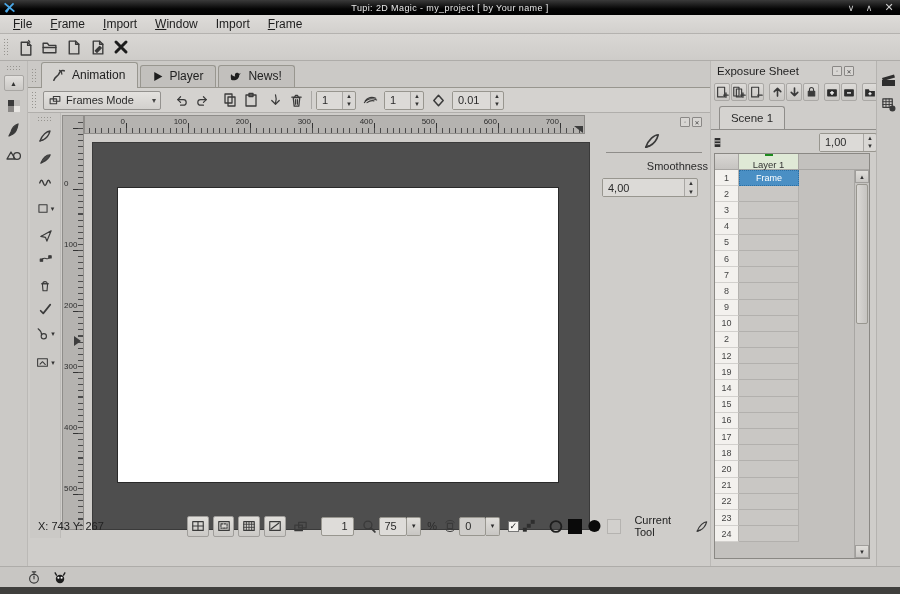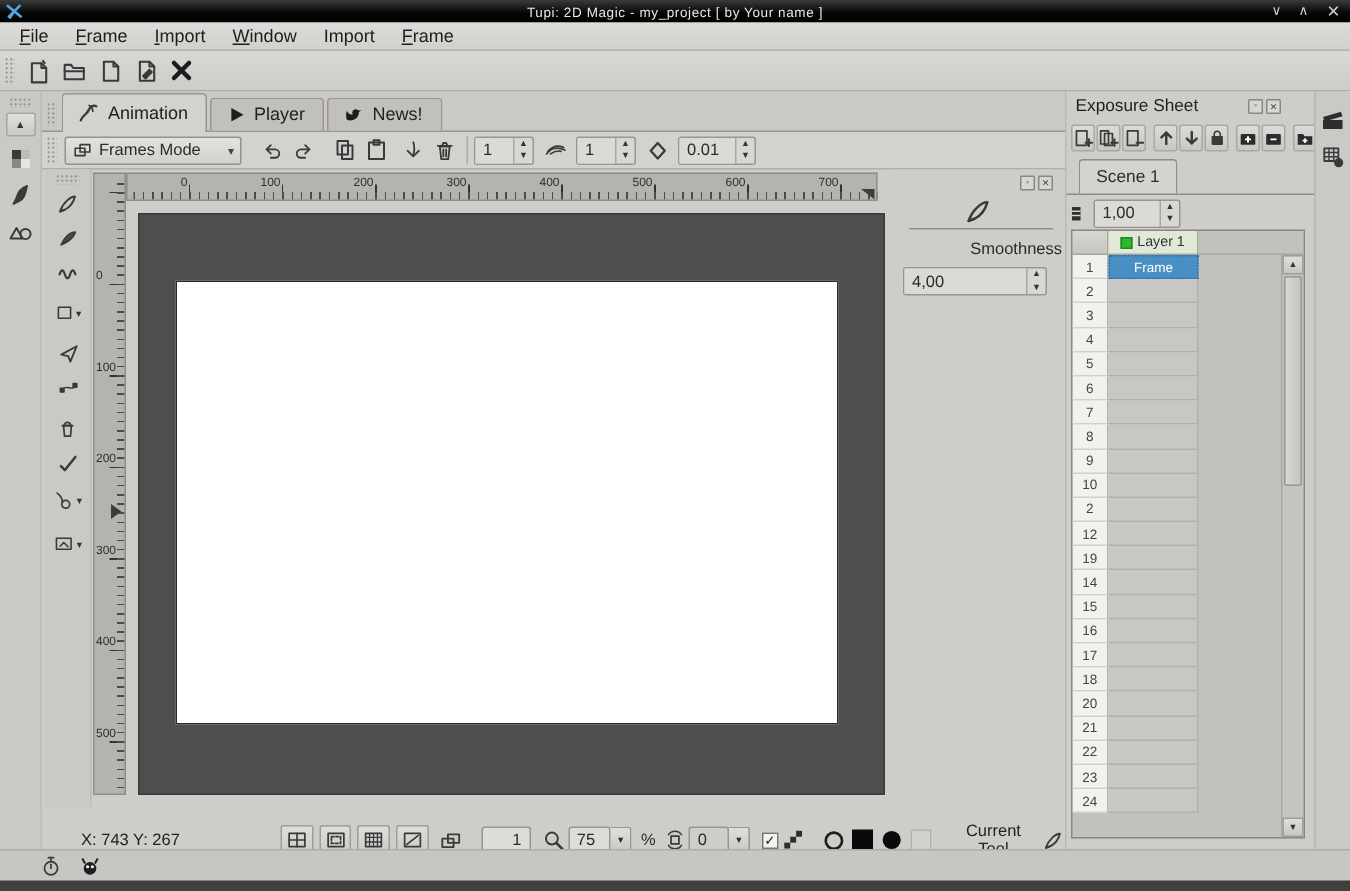--- a/index.html
+++ b/index.html
@@ -99,48 +99,48 @@
   .exposure { left:710px; top:61px; width:166px; height:505px; background:#cfcdca; border-left:1px solid #bbb9b6;padding-left:13px;}
   .exp-title { position:absolute; left:6px; top:4px; font-size:11.5px; color:#1f1f1f; }
   .exp-toolbar { position:absolute; left:3px; top:22px; display:flex; align-items:center; }
   .ebtn { width:16px; height:18px; display:flex; align-items:center; justify-content:center;
     border:1px solid #aaa8a5; background:linear-gradient(#dddbd8,#c9c7c4); margin-right:1px; cursor:pointer; border-radius:2px;}
   .egap { width:4px; }
   .scene-tab { position:absolute; left:8px; top:45px; width:66px; height:23px; background:#d5d3d0;
     border:1px solid #8f8d8a; border-bottom:none; border-radius:3px 3px 0 0; display:flex; align-items:center;
     justify-content:center; font-size:11.5px; cursor:pointer;}
   .scene-line { position:absolute; left:0px; top:68px; width:166px; height:1px; background:#8f8d8a; }
-  .opacity-row { position:absolute; left:0; top:70px; width:166px; height:22px; display:flex; align-items:center; justify-content:flex-start; gap:5px;}
+  .opacity-row { position:absolute; left:0; top:70px; width:166px; height:22px; display:flex; align-items:center; justify-content:space-between; gap:5px;}
   .opacity-spin { width:58px; }
   .ftable { position:absolute; left:3px; top:92px; width:156px; height:406px; border:1px solid #8a8884; background:#c3c1be; overflow:hidden;}
   .fhead { display:flex; height:16px; }
   .fhead .hnum { width:24px; background:linear-gradient(#d9d7d4,#c6c4c1); border-right:1px solid #a8a6a3; border-bottom:1px solid #a8a6a3;}
   .fhead .hlayer { width:60px; background:#dfe9d6; border-right:1px solid #a8a6a3; border-bottom:1px solid #a8a6a3;
-    display:flex; align-items:center; justify-content:center; gap:3px; font-size:9.5px; color:#333; cursor:pointer;}
+    display:flex; align-items:center; justify-content:center; gap:3px; font-size:9.5px; color:#333; cursor:pointer;flex-direction:column;}
   .fhead .hrest { flex:1; border-bottom:1px solid #a8a6a3; background:#c3c1be;}
   .green-sq { width:8px; height:8px; background:#2eb82e; border:1px solid #1d8a1d; }
   .fbody { position:absolute; left:0; top:16px; bottom:0; width:139px; }
   .frow { display:flex; height:16.2px; }
   .row-num { width:24px; background:#f3f1ee; border-right:1px solid #b5b3b0; border-bottom:1px solid #d2d0cd;
     display:flex; align-items:center; justify-content:center; font-size:9px; color:#444; cursor:pointer;}
   .frame-cell { width:60px; background:#c9c7c4; border-right:1px solid #b2b0ad; border-bottom:1px solid #b2b0ad;
     display:flex; align-items:center; justify-content:center; font-size:9px; cursor:pointer;}
   .frame-cell.selected { background:#4a8fc4; color:#fff; border:1px dotted #2a6fa4; }
   .scrollbar { position:absolute; right:0; top:16px; bottom:0; width:15px; background:#c6c4c1; border-left:1px solid #a8a6a3;}
   .sb-btn { height:13px; display:flex; align-items:center; justify-content:center; font-size:6px; color:#333;
     border:1px solid #a09e9b; background:linear-gradient(#e0deda,#c8c6c3); cursor:pointer;}
   .sb-btn.bottom { position:absolute; bottom:0; left:0; right:0;}
   .sb-thumb { position:absolute; top:14px; left:1px; right:1px; height:140px; background:linear-gradient(90deg,#dad8d5,#c5c3c0);
     border:1px solid #98968f; border-radius:2px; cursor:pointer;}
 
   
   .right-dock { left:876px; top:61px; width:24px; height:505px; background:#cbc9c6; border-left:1px solid #b5b3b0; }
 
   
-  .status-bar { left:28px; top:546px; width:682px; height:28px; display:flex; align-items:center;text-align:center; }
+  .status-bar { left:28px; top:512px; width:682px; height:28px; display:flex; align-items:center; }
   .coords { margin-left:10px; font-size:11px; color:#222; width:105px; }
   .sbtn { width:23px; height:21px; display:flex; align-items:center; justify-content:center;
     border:1px solid #a09e9b; border-radius:2px; background:linear-gradient(#e0deda,#cbc9c6); margin-right:4px; cursor:pointer;}
   .flat { border:none; background:none; }
   .field { height:19px; border:1px solid #98968f; background:#dedcd9; display:flex; align-items:center;
     justify-content:flex-end; padding:0 5px; font-size:11px; border-radius:2px;}
   .dd-btn { width:15px; height:19px; border:1px solid #98968f; border-left:none; background:linear-gradient(#e0deda,#c8c6c3);
     display:flex; align-items:center; justify-content:center; font-size:7px; cursor:pointer; border-radius:0 2px 2px 0;}
   .checkbox { width:11px; height:11px; border:1px solid #777; background:#f4f2ef; display:flex; align-items:center;
     justify-content:center; font-size:9px; line-height:9px; color:#222; cursor:pointer; margin:0 3px;}

